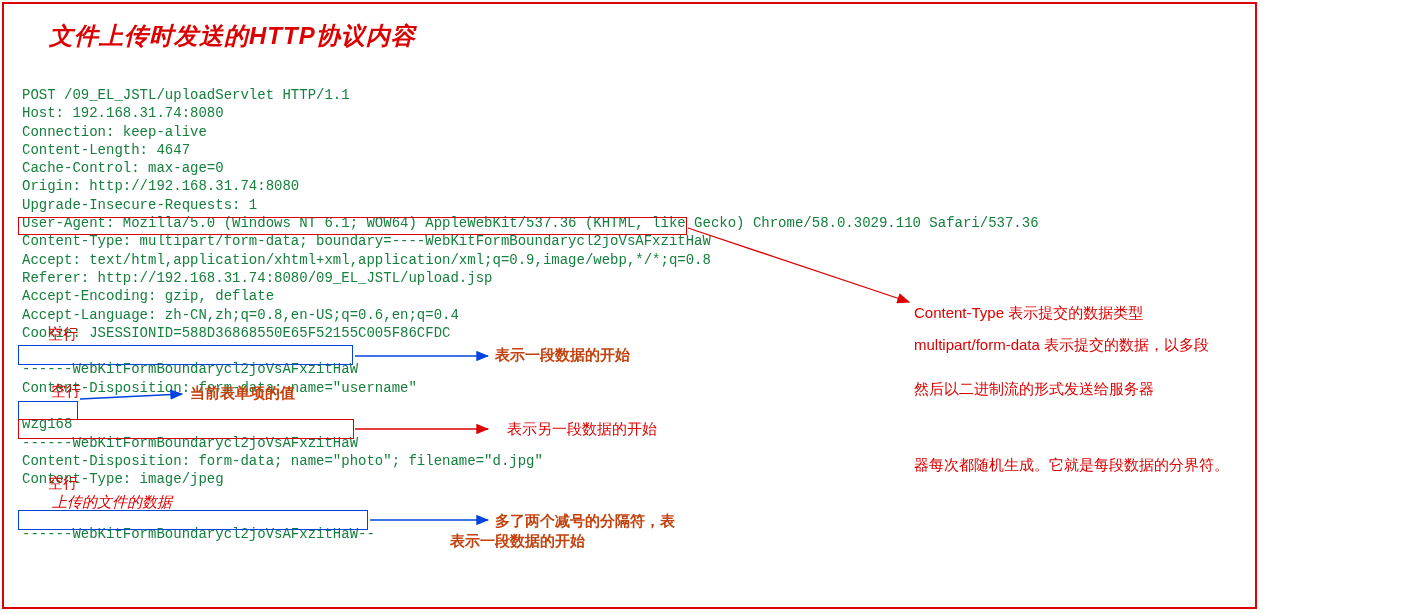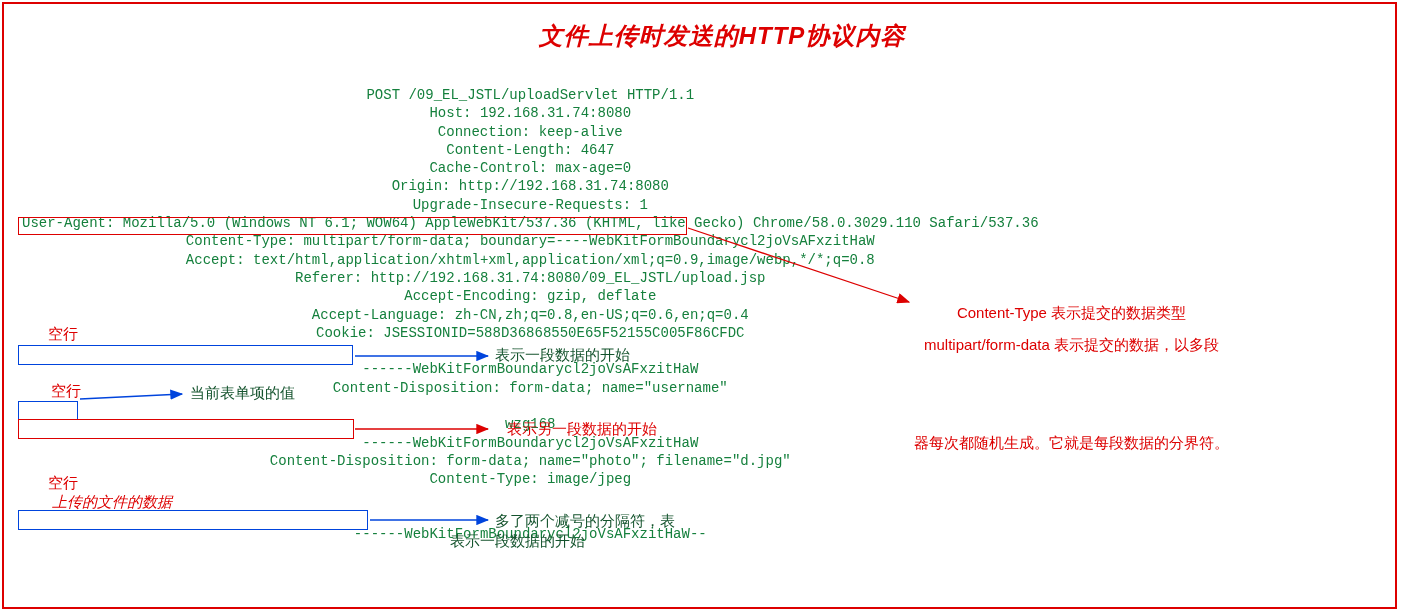--- a/index.html
+++ b/index.html
@@ -8,26 +8,25 @@
       padding: 0;
       background: #fff;
       font-family: "Microsoft YaHei", "SimSun", sans-serif;
       font-size: 14px;
       width: 1401px;
       height: 613px;
       overflow: hidden;
     }
     .outer {
       border: 2px solid #d00;
-      width: 1395px;
+      width: 1255px;
       height: 607px;
       margin: 2px;
       position: relative;
       background: #fff;
-      text-align: center;
     }
     .title {
       color: #d00;
       font-weight: bold;
       font-size: 24px;
       font-style: italic;
       padding: 16px 0 0 45px;
       letter-spacing: 1px;
     }
     .mono {
@@ -51,24 +50,25 @@
       pointer-events: none;
     }
     .label-red {
       color: #d00;
       position: absolute;
       font-size: 15px;
       white-space: nowrap;
       margin-left: 12px;
     }
     .label-blue {
-      color: #14532d;
+      color: #c2410c;
       position: absolute;
       font-size: 15px;
       white-space: nowrap;
+      font-weight: bold;
     }
     .right-notes {
       position: absolute;
       left: 910px;
       top: 298px;
       font-size: 15px;
       color: #d00;
       line-height: 22px;
     }
     .right-notes p { margin: 0 8px 10px 0; }
@@ -129,20 +129,21 @@
   <div class="label-blue" style="left:186px; top:380px;">当前表单项的值</div>
   <div class="label-red" style="left:491px; top:416px;">表示另一段数据的开始</div>
   <div class="label-blue" style="left:491px; top:508px;">多了两个减号的分隔符，表</div>
   <div class="label-blue" style="left:446px; top:528px;">表示一段数据的开始</div>
 
   <div class="right-notes">
     <p>Content-Type 表示提交的数据类型</p>
     <p>
       <span>multipart/form-data 表示提交的数据，以多段</span><br>
       <br>
+      <span>然后以二进制流的形式发送给服务器</span>
     </p>
     <p>
       <br>
       <br>
       <span>器每次都随机生成。它就是每段数据的分界符。</span>
     </p>
   </div>
 
   <svg class="overlay" width="1395" height="607">
     <defs>

